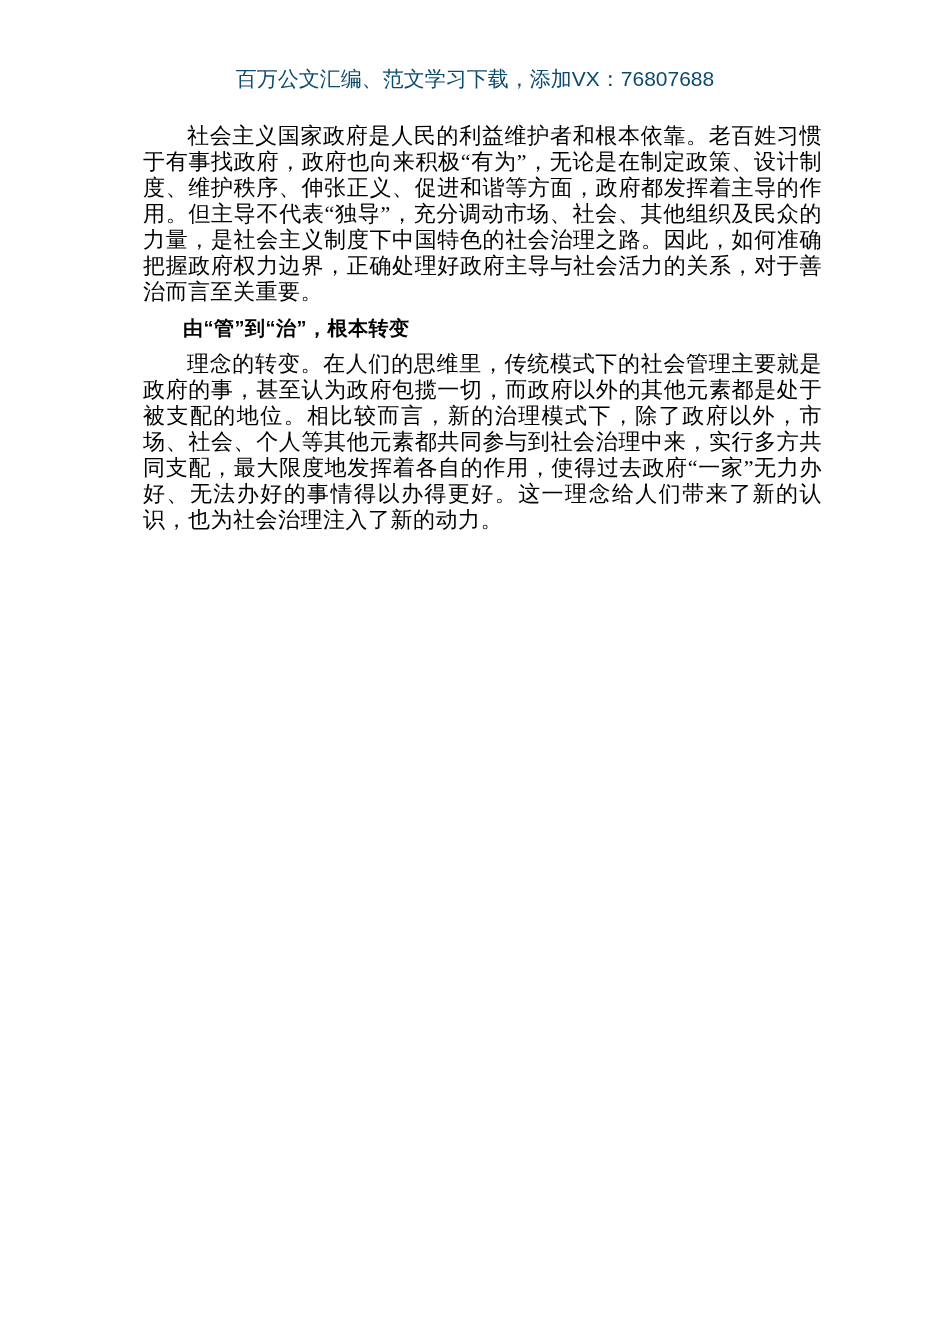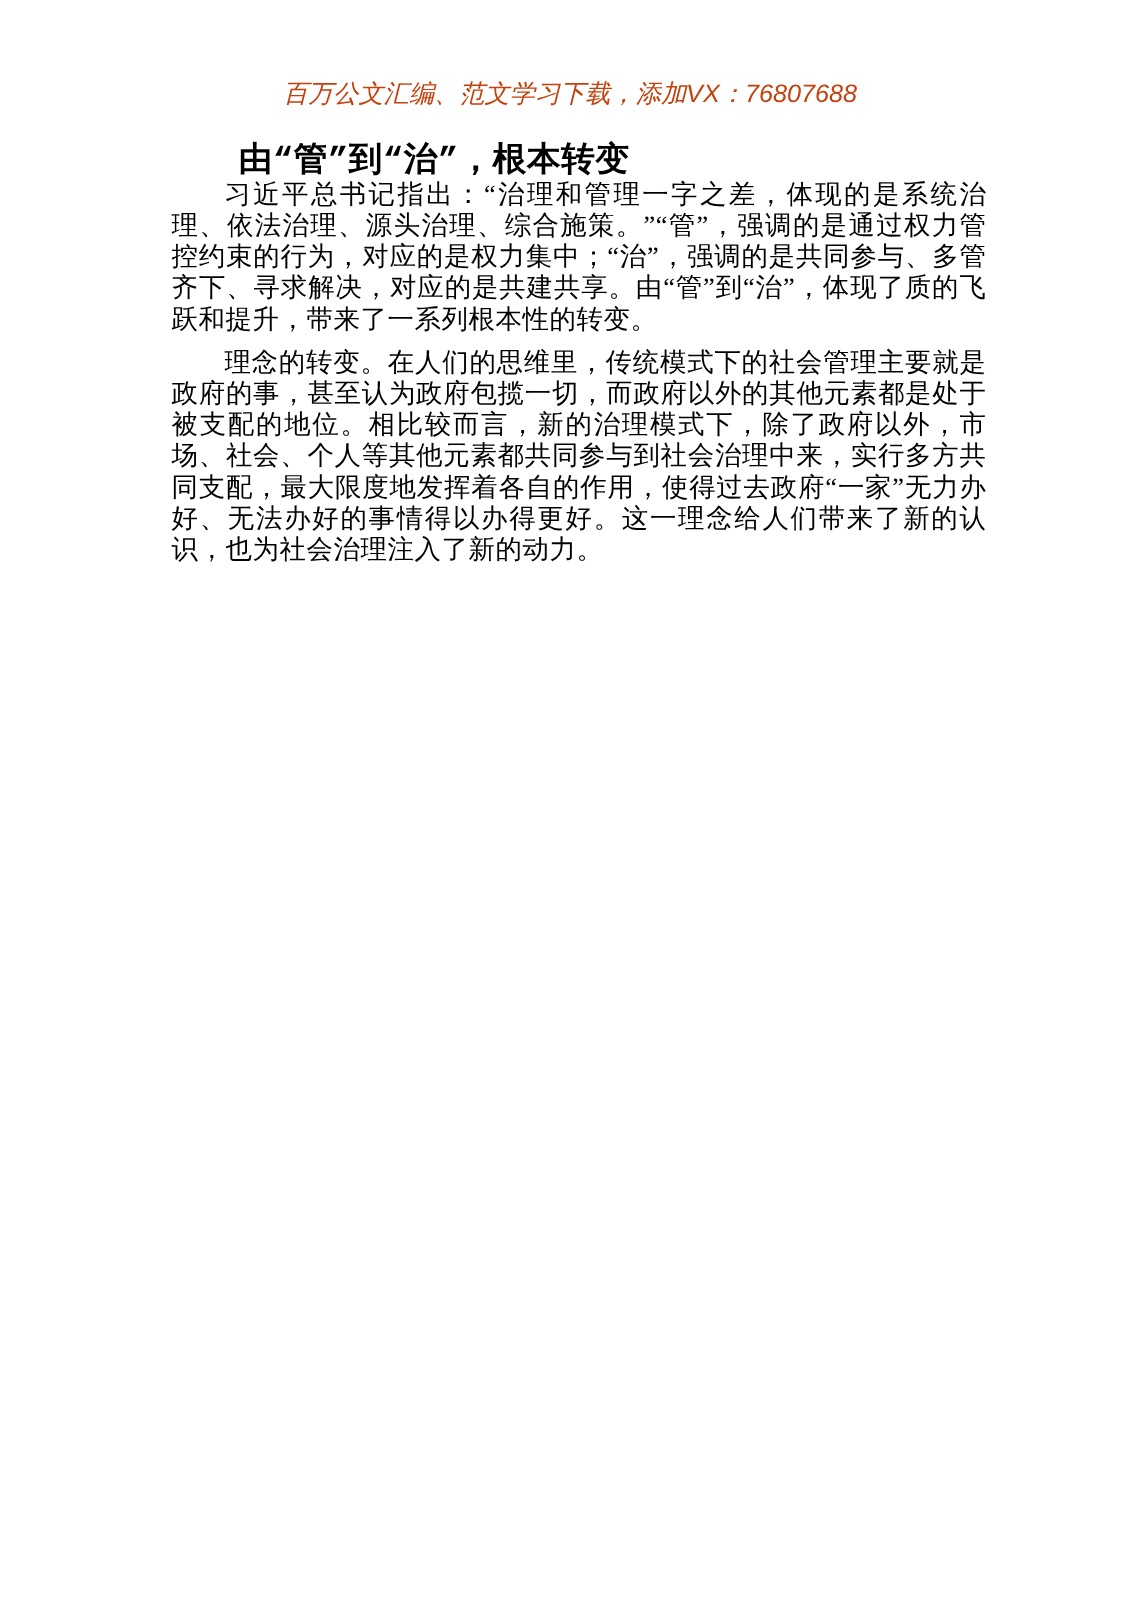--- a/index.html
+++ b/index.html
@@ -29,41 +29,42 @@
     line-height: 26px;
     letter-spacing: 0.5px;
     text-align: justify;
     text-justify: inter-ideograph;
   }
   .content p {
     text-indent: 2em;
     margin-bottom: 10px;
   }
   .content h2 {
-    font-size: 28px;
+    font-size: 20px;
     line-height: 26px;
     font-weight: bold;
     text-indent: 2em;
-    font-family: Liberation Mono, monospace;
+    margin-bottom: 10px;
+    font-family: Liberation Sans, sans-serif;
   }
 </style>
 </head>
 <body>
 
 <div class="page">
 
-  <div class="watermark" style="color: #c2410c; font-style: italic;">百万公文汇编、范文学习下载，添加VX：76807688</div>
+  <div class="watermark" style="color: #0c4a6e;">百万公文汇编、范文学习下载，添加VX：76807688</div>
 
   <div class="content">
 
 
+    <p>社会主义国家政府是人民的利益维护者和根本依靠。老百姓习惯于有事找政府，政府也向来积极“有为”，无论是在制定政策、设计制度、维护秩序、伸张正义、促进和谐等方面，政府都发挥着主导的作用。但主导不代表“独导”，充分调动市场、社会、其他组织及民众的力量，是社会主义制度下中国特色的社会治理之路。因此，如何准确把握政府权力边界，正确处理好政府主导与社会活力的关系，对于善治而言至关重要。</p>
 
     <h2>由“管”到“治”，根本转变</h2>
 
-    <p>习近平总书记指出：“治理和管理一字之差，体现的是系统治理、依法治理、源头治理、综合施策。”“管”，强调的是通过权力管控约束的行为，对应的是权力集中；“治”，强调的是共同参与、多管齐下、寻求解决，对应的是共建共享。由“管”到“治”，体现了质的飞跃和提升，带来了一系列根本性的转变。</p>
 
     <p>理念的转变。在人们的思维里，传统模式下的社会管理主要就是政府的事，甚至认为政府包揽一切，而政府以外的其他元素都是处于被支配的地位。相比较而言，新的治理模式下，除了政府以外，市场、社会、个人等其他元素都共同参与到社会治理中来，实行多方共同支配，最大限度地发挥着各自的作用，使得过去政府“一家”无力办好、无法办好的事情得以办得更好。这一理念给人们带来了新的认识，也为社会治理注入了新的动力。</p>
 
 
 
   </div>
 
 </div>
 
 </body></html>

